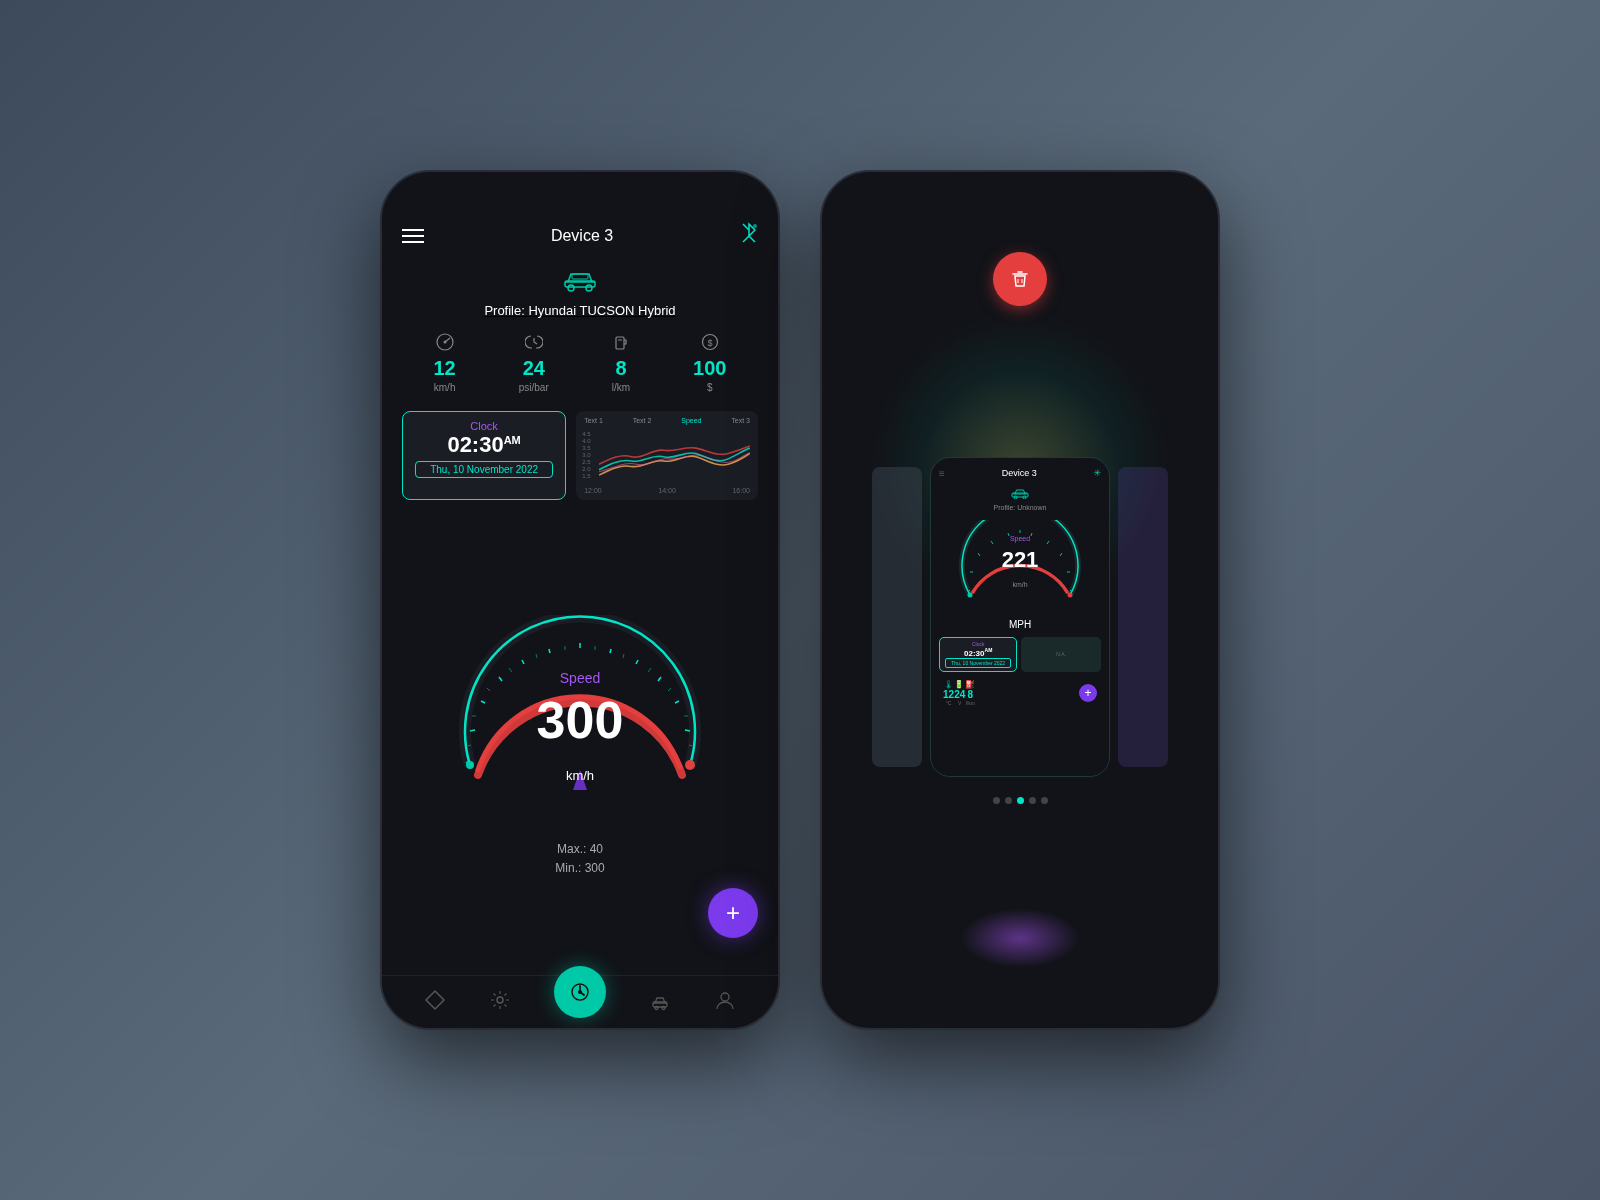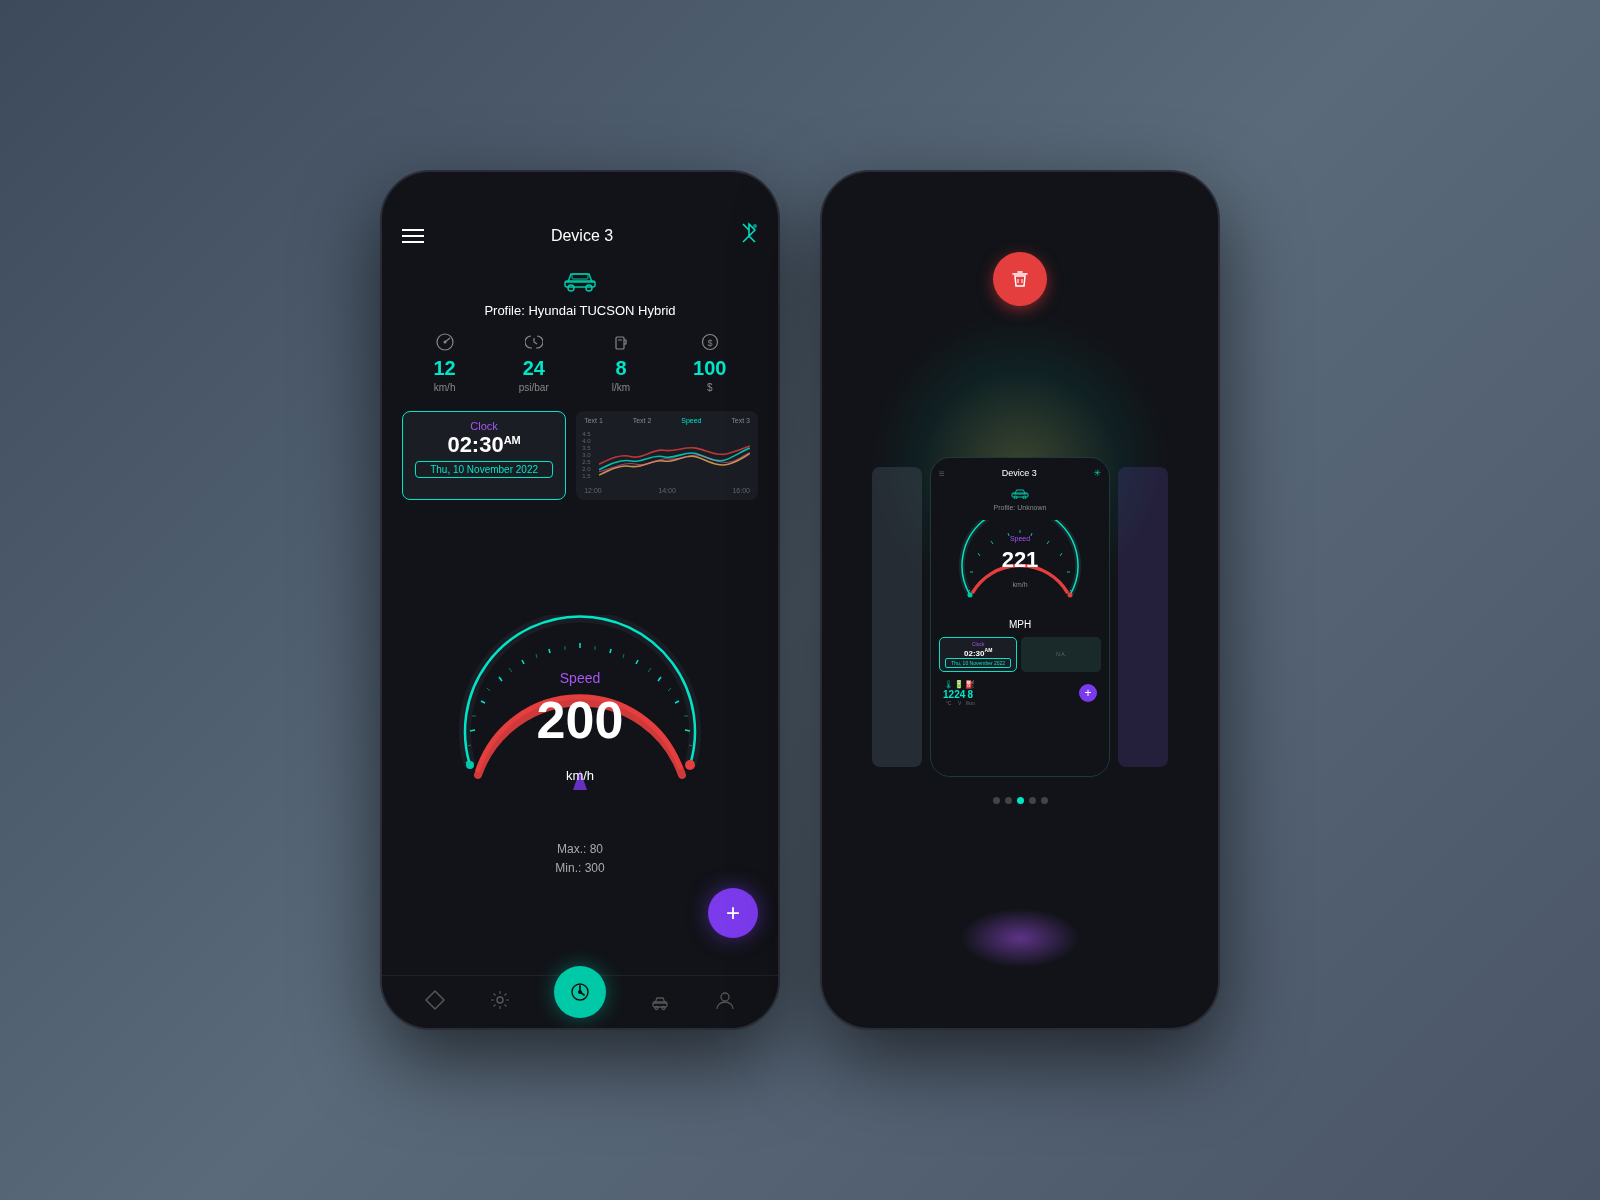--- a/index.html
+++ b/index.html
@@ -85,20 +85,21 @@
     .bluetooth-icon {
       color: #00e5c8;
       font-size: 18px;
     }
 
     .car-icon-container {
       display: flex;
       flex-direction: column;
       align-items: center;
       margin-bottom: 5px;
+      text-decoration: underline;
     }
 
     .car-icon {
       color: #00c9a7;
       font-size: 28px;
       margin-bottom: 4px;
     }
 
     .profile-text {
       color: white;
@@ -789,25 +790,25 @@
               </g>
             </g>
 
             <circle cx="30" cy="150" r="4" fill="#00c9a7"></circle>
 
             <circle cx="250" cy="150" r="5" fill="#e53e3e"></circle>
 
             <polygon points="140,155 133,175 147,175" fill="#7c3aed" opacity="0.8"></polygon>
           </svg>
           <div class="speed-label-top">Speed</div>
-          <div class="speed-value">200</div>
+          <div class="speed-value">300</div>
           <div class="speed-unit">km/h</div>
         </div>
         <div class="max-min-text">
-          <div>Max.: 80</div>
+          <div>Max.: 40</div>
           <div>Min.: 300</div>
         </div>
       </div>
 
       <div class="add-button">+</div>
 
       <div class="dots-row">
         <div class="dot"></div>
         <div class="dot"></div>
         <div class="dot active"></div>

